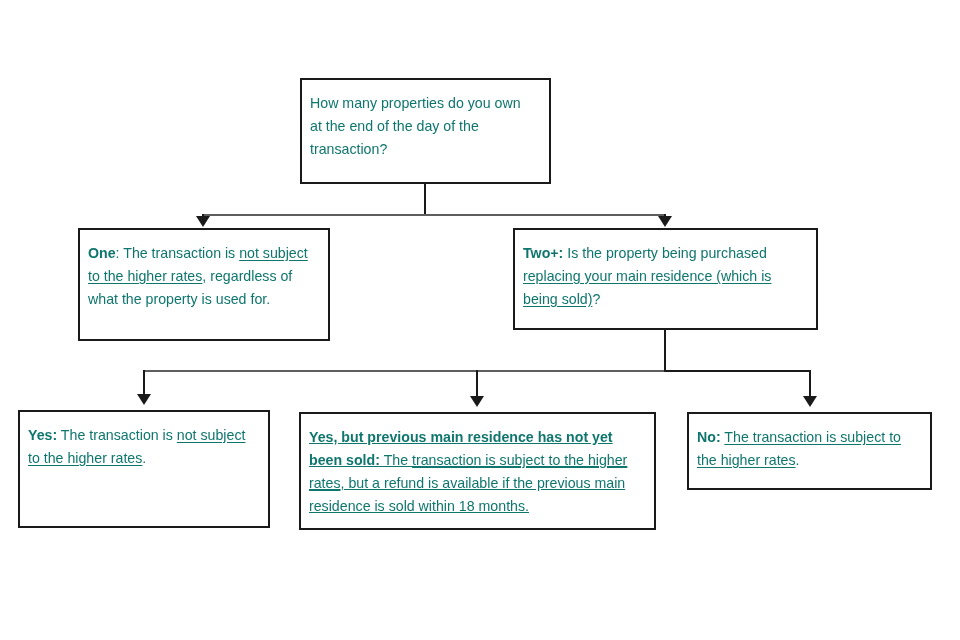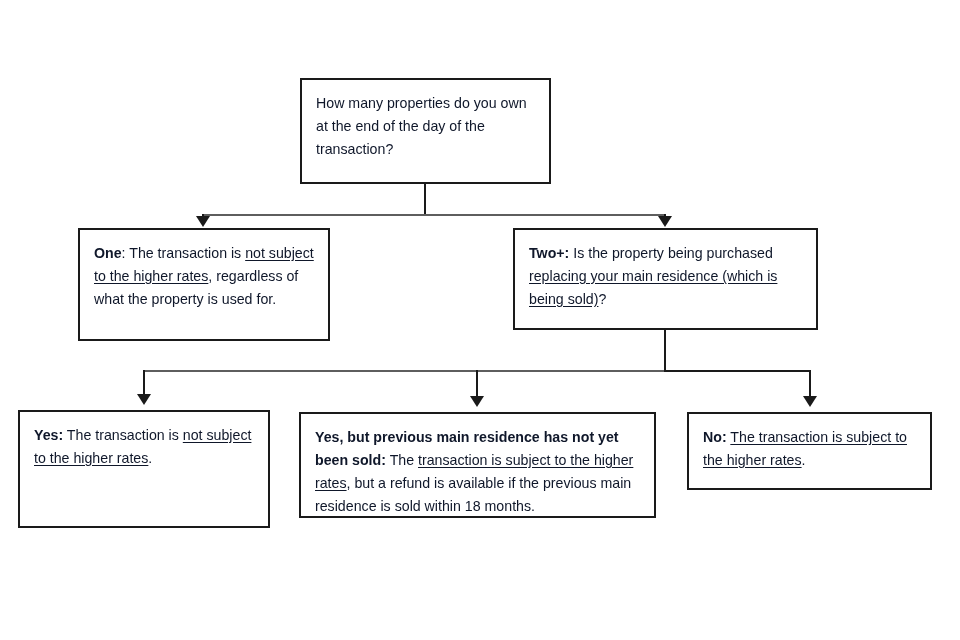--- a/index.html
+++ b/index.html
@@ -13,24 +13,24 @@
     height: 640px;
     background: #ffffff;
     font-family: "Liberation Sans", sans-serif;
     overflow: hidden;
   }
   .node {
     position: absolute;
     box-sizing: border-box;
     border: 2px solid #1a1a1a;
     background: #ffffff;
-    color: #0f172a;
+    color: #0f766e;
     font-size: 14.2px;
     line-height: 1.62;
-    padding: 12px 14px 10px 14px;
+    padding: 12px 14px 10px 8px;
   }
   .node p {
     margin: 0;
   }
   b { font-weight: bold; }
   u { text-decoration: underline; text-underline-offset: 2px; }
 
   
   .vline {
     position: absolute;
@@ -86,21 +86,21 @@
   </div>
 
   <div class="node" style="left:513px; top:228px; width:305px; height:102px;">
     <p><b>Two+:</b><span> Is the property being purchased </span><u>replacing your main residence (which is being sold)</u><span>?</span></p>
   </div>
 
   <div class="node" style="left:18px; top:410px; width:252px; height:118px;">
     <p><b>Yes:</b><span> The transaction is </span><u>not subject to the higher rates</u><span>.</span></p>
   </div>
 
-  <div class="node" style="left:299px; top:412px; width:357px; height:106px;">
+  <div class="node" style="left:299px; top:412px; width:357px; height:118px;text-decoration:underline;">
     <p><b>Yes, but previous main residence has not yet been sold:</b><span> The </span><u>transaction is subject to the higher rates</u><span>, but a refund is available if the previous main residence is sold within 18 months.</span></p>
   </div>
 
   <div class="node" style="left:687px; top:412px; width:245px; height:78px;">
     <p><b>No:</b><span> </span><u>The transaction is subject to the higher rates</u><span>.</span></p>
   </div>
 
 </div>
 
 </body></html>

